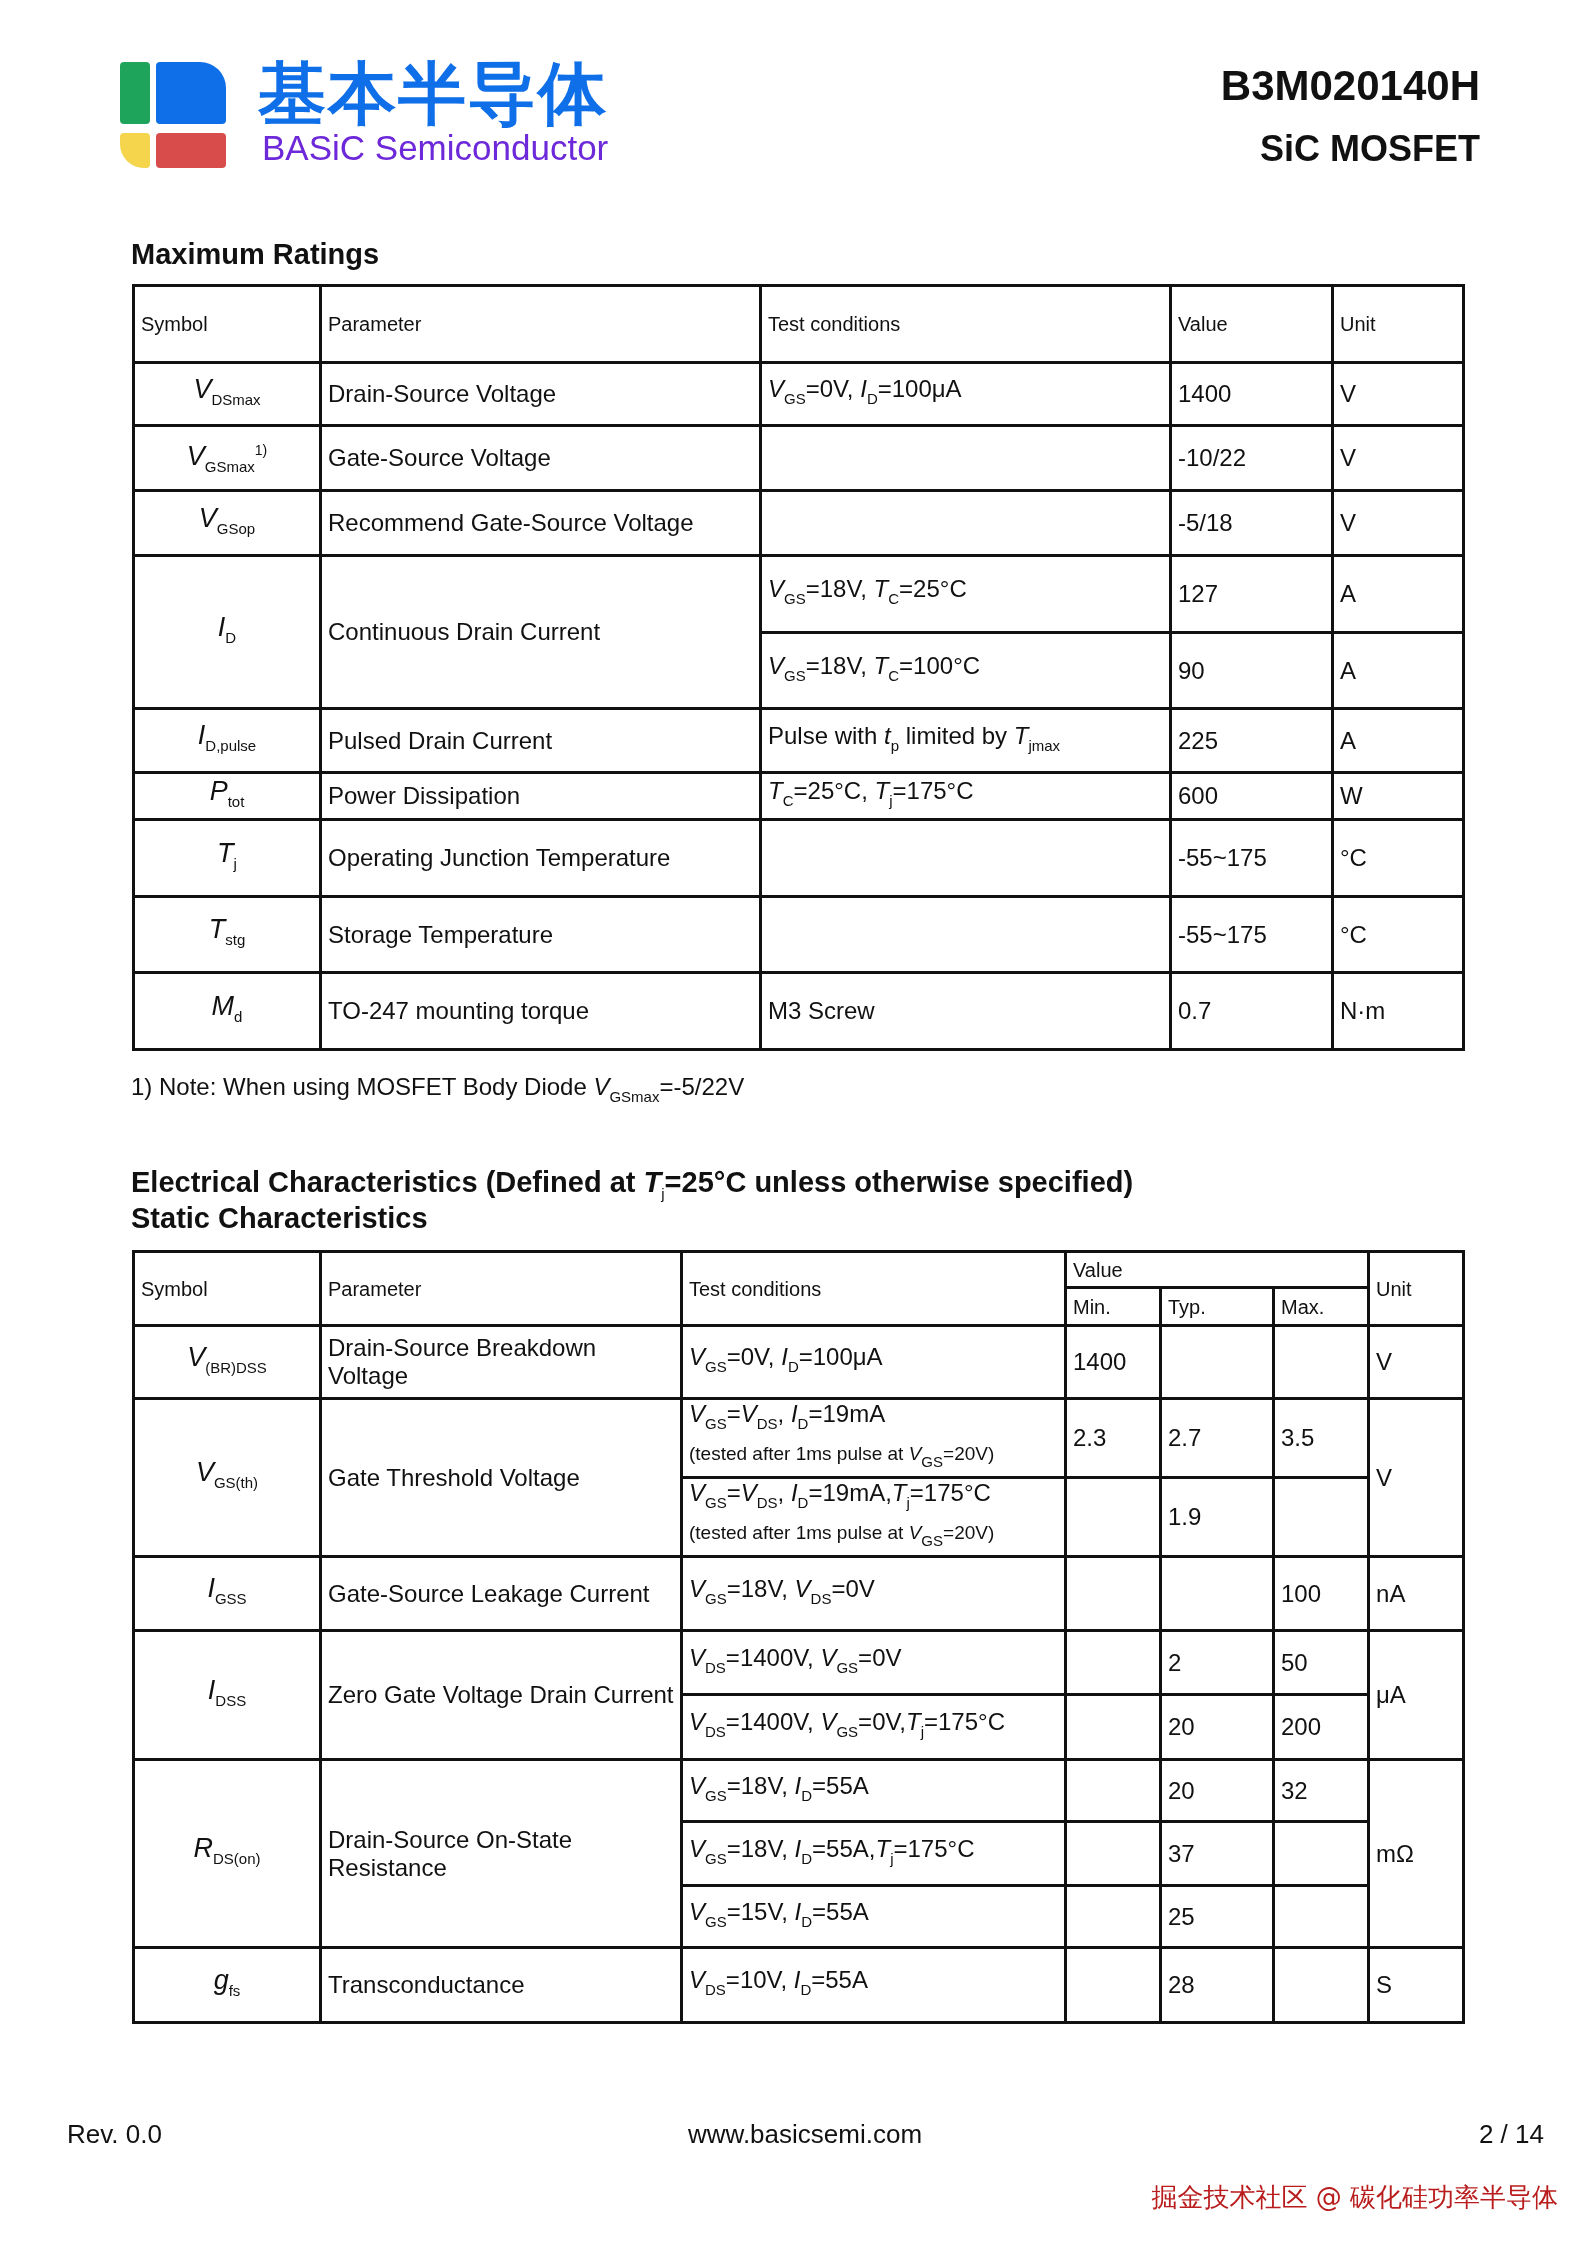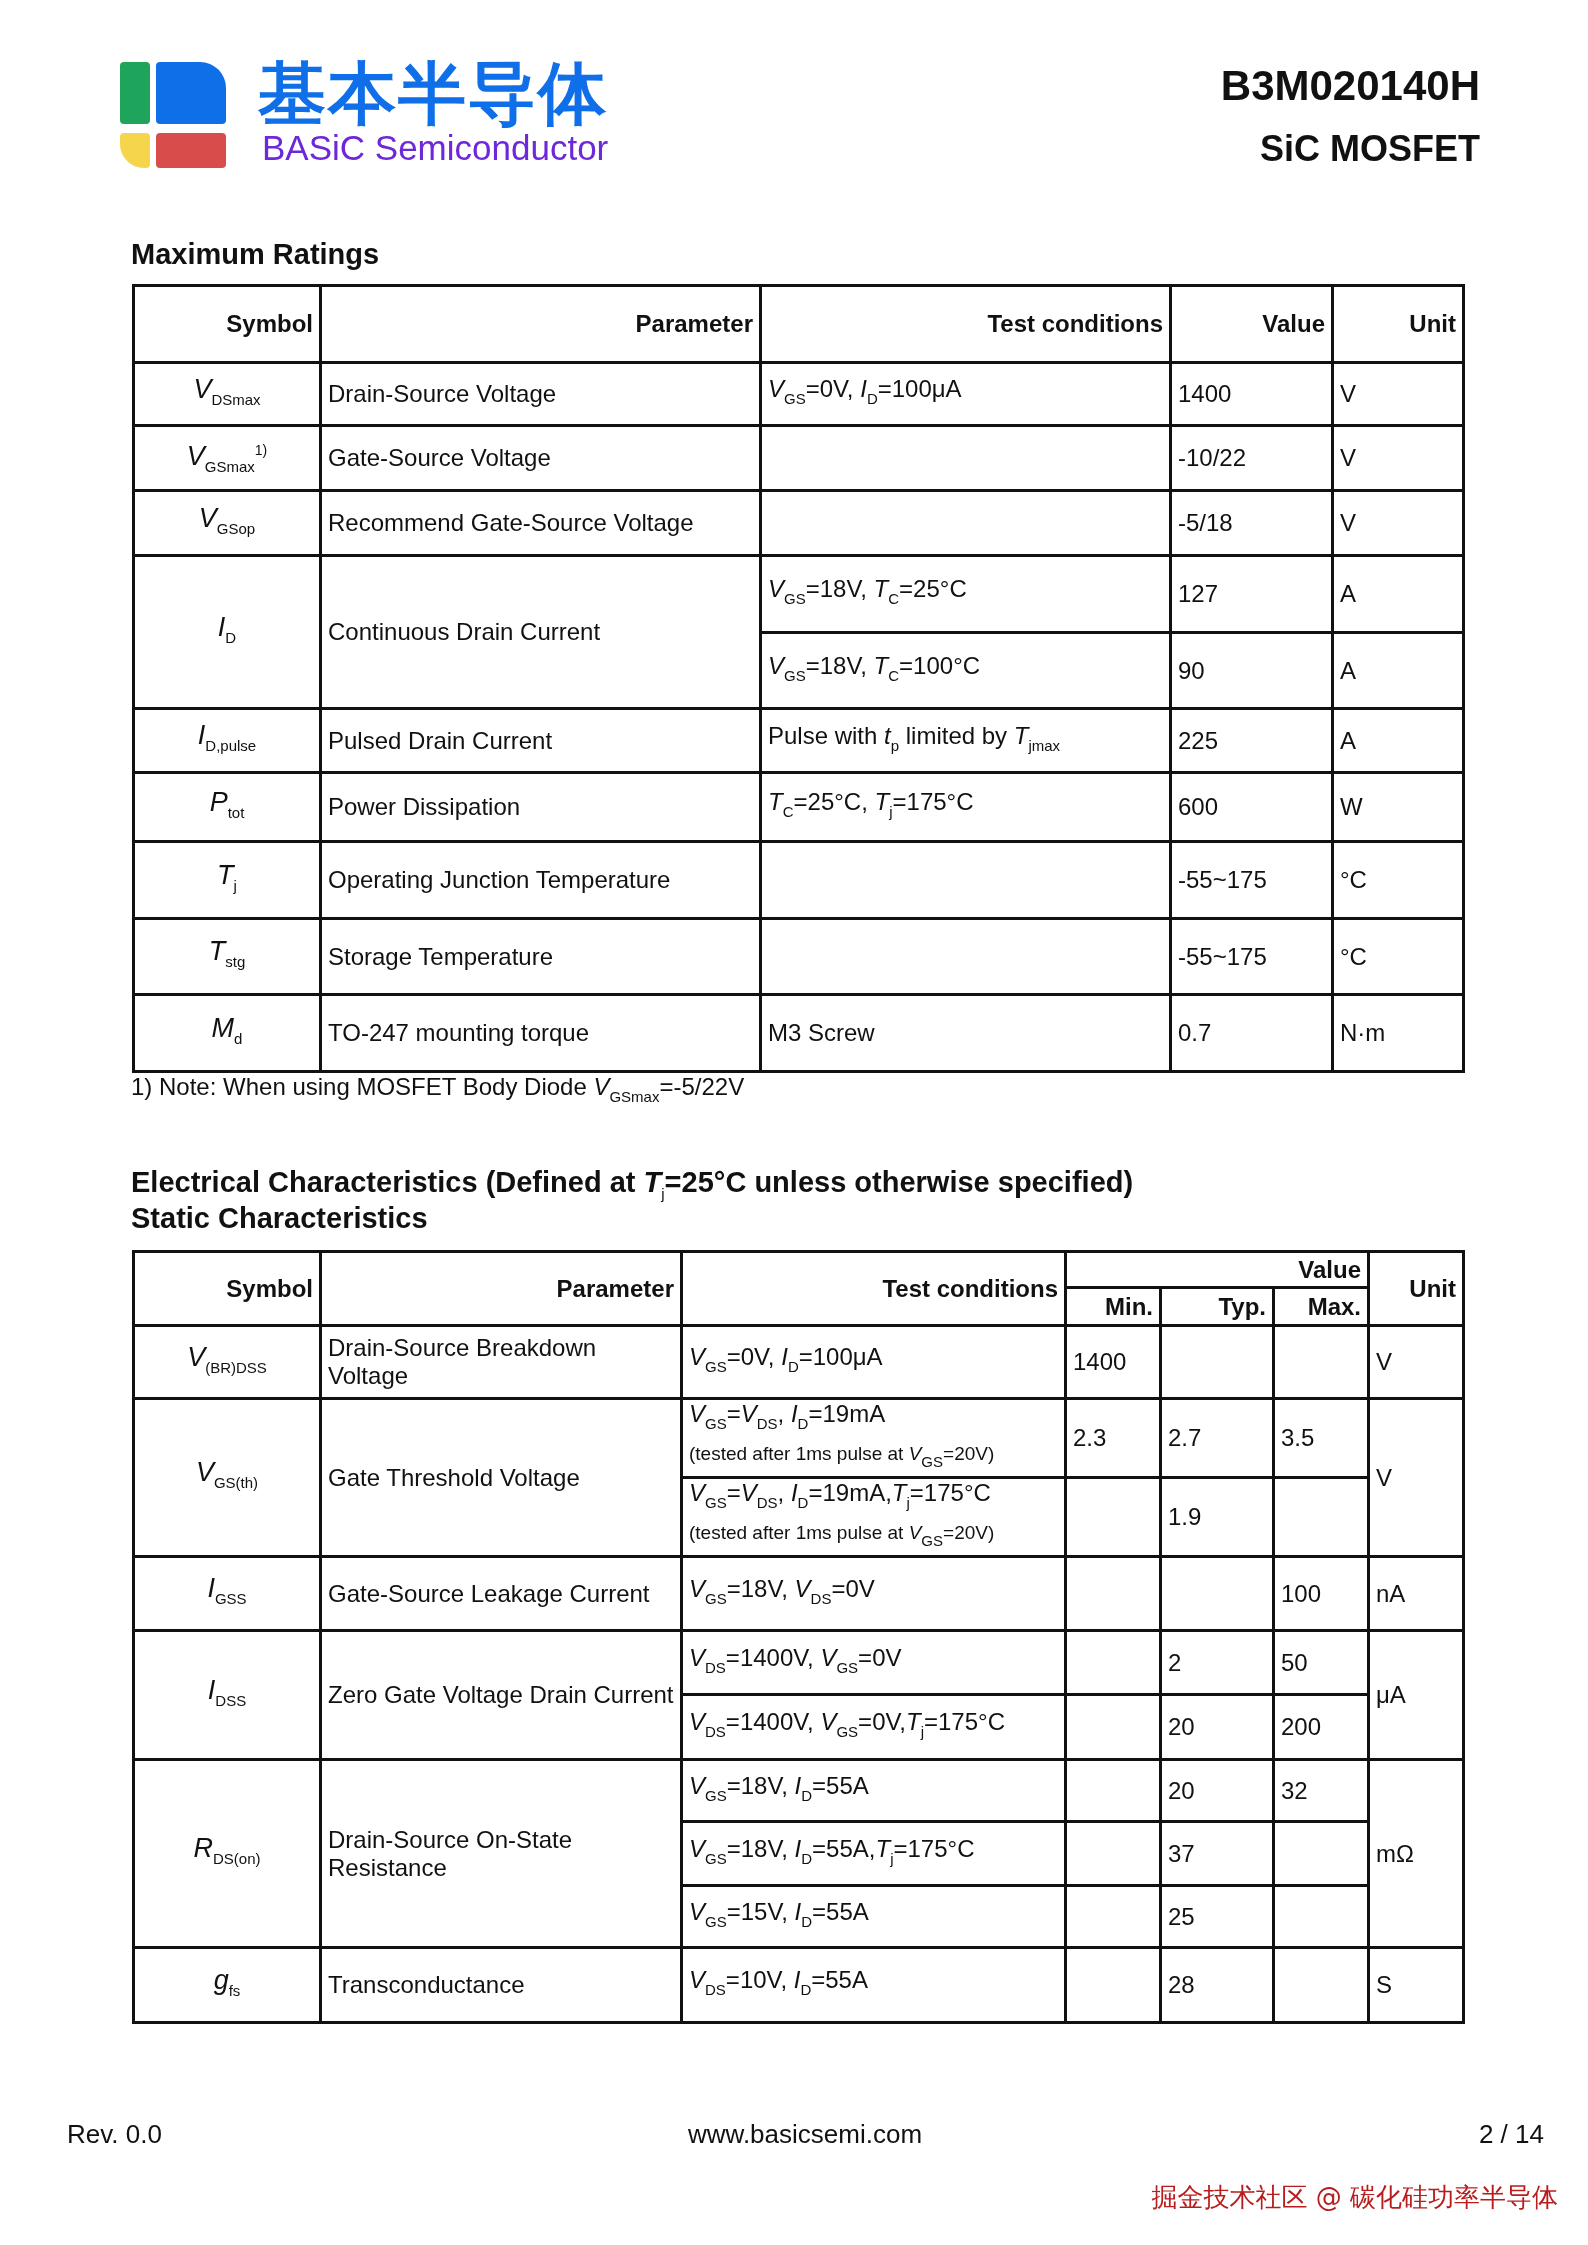--- a/index.html
+++ b/index.html
@@ -9,21 +9,21 @@
   .logo-blue{left:156px;top:62px;width:70px;height:62px;background:#0f6fe8;border-radius:4px 26px 4px 4px;}
   .logo-yellow{left:120px;top:133px;width:30px;height:35px;background:#f5d54c;border-radius:4px 4px 4px 24px;}
   .logo-red{left:156px;top:133px;width:70px;height:35px;background:#d84c4c;border-radius:4px;}
   .logo-cn{left:258px;top:58px;font-size:68px;font-weight:bold;color:#0f6fe8;letter-spacing:2px;line-height:72px;font-family:"DejaVu Sans",sans-serif;}
   .logo-en{left:262px;top:128px;font-size:35px;color:#6d28d9;line-height:40px;}
   .part{right:108px;top:58px;font-size:42px;font-weight:bold;line-height:56px;}
   .sub{right:108px;top:126px;font-size:36px;font-weight:bold;line-height:46px;}
   .h2{left:131px;font-size:29px;font-weight:bold;line-height:36px;}
   table{position:absolute;border-collapse:collapse;table-layout:fixed;}
   td,th{border:3px solid #111;font-size:24px;padding:0 6px;vertical-align:middle;line-height:28px;}
-  th{font-weight:bold;font-size:24px;text-align:right;}
+  th{font-weight:normal;font-size:20px;text-align:left;}
   td.c{text-align:left;}
   td.sym{text-align:center;font-style:italic;font-size:27px;}
   sub{font-size:15px;vertical-align:-7px;font-style:normal;}
   .it{font-style:italic;}
   .small{font-size:19px;}
   .note{left:131px;top:1072px;font-size:24px;line-height:30px;}
   .foot{top:2118px;font-size:26px;line-height:32px;}
   .wm{right:30px;top:2180px;font-size:26px;color:#b91c1c;font-family:"DejaVu Sans",sans-serif;}
 </style>
 </head>
@@ -89,21 +89,21 @@
     <td class="c">90</td>
     <td class="c">A</td>
   </tr>
   <tr style="height:64px">
     <td class="sym"><span>I</span><sub>D,pulse</sub></td>
     <td>Pulsed Drain Current</td>
     <td>Pulse with <span class="it">t</span><sub>p</sub> limited by <span class="it">T</span><sub>jmax</sub></td>
     <td class="c">225</td>
     <td class="c">A</td>
   </tr>
-  <tr style="height:69px">
+  <tr style="height:47px">
     <td class="sym"><span>P</span><sub>tot</sub></td>
     <td>Power Dissipation</td>
     <td><span class="it">T</span><sub>C</sub>=25°C, <span class="it">T</span><sub>j</sub>=175°C</td>
     <td class="c">600</td>
     <td class="c">W</td>
   </tr>
   <tr style="height:77px">
     <td class="sym"><span>T</span><sub>j</sub></td>
     <td>Operating Junction Temperature</td>
     <td></td>

